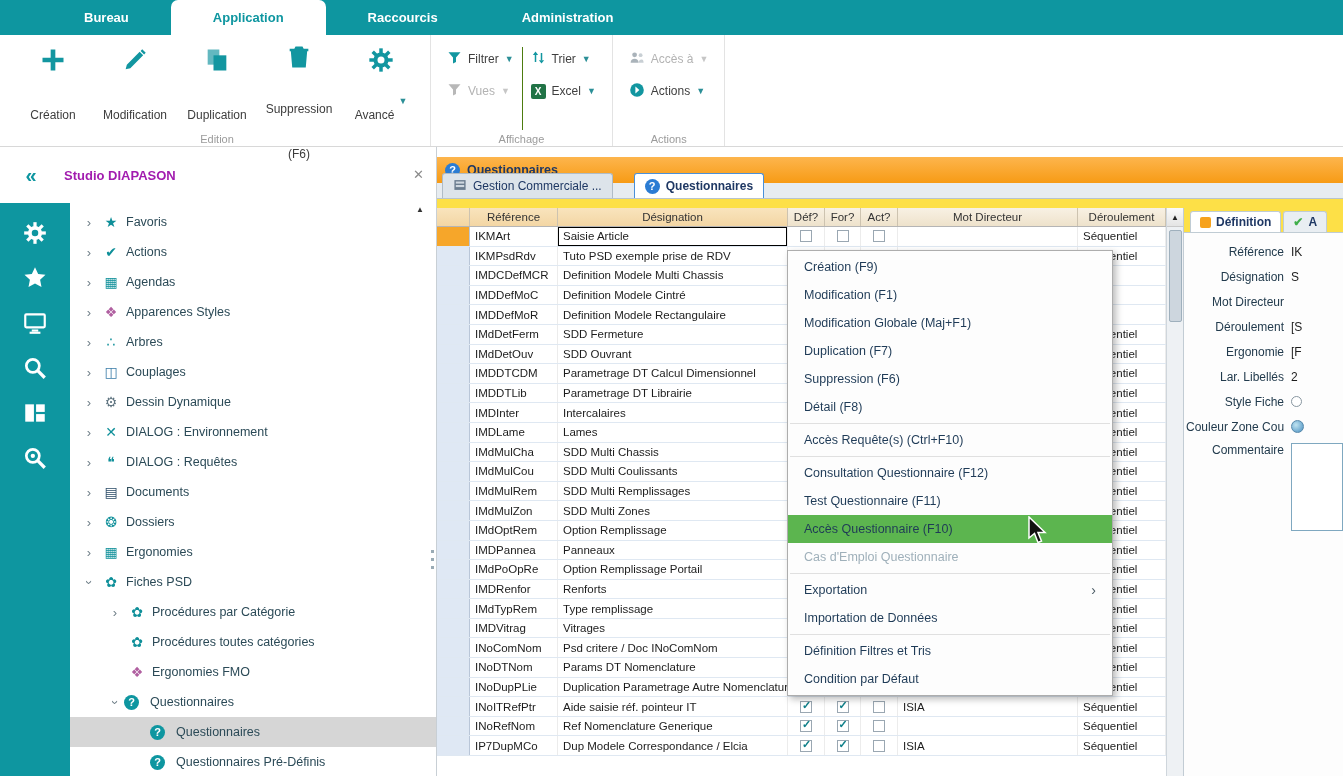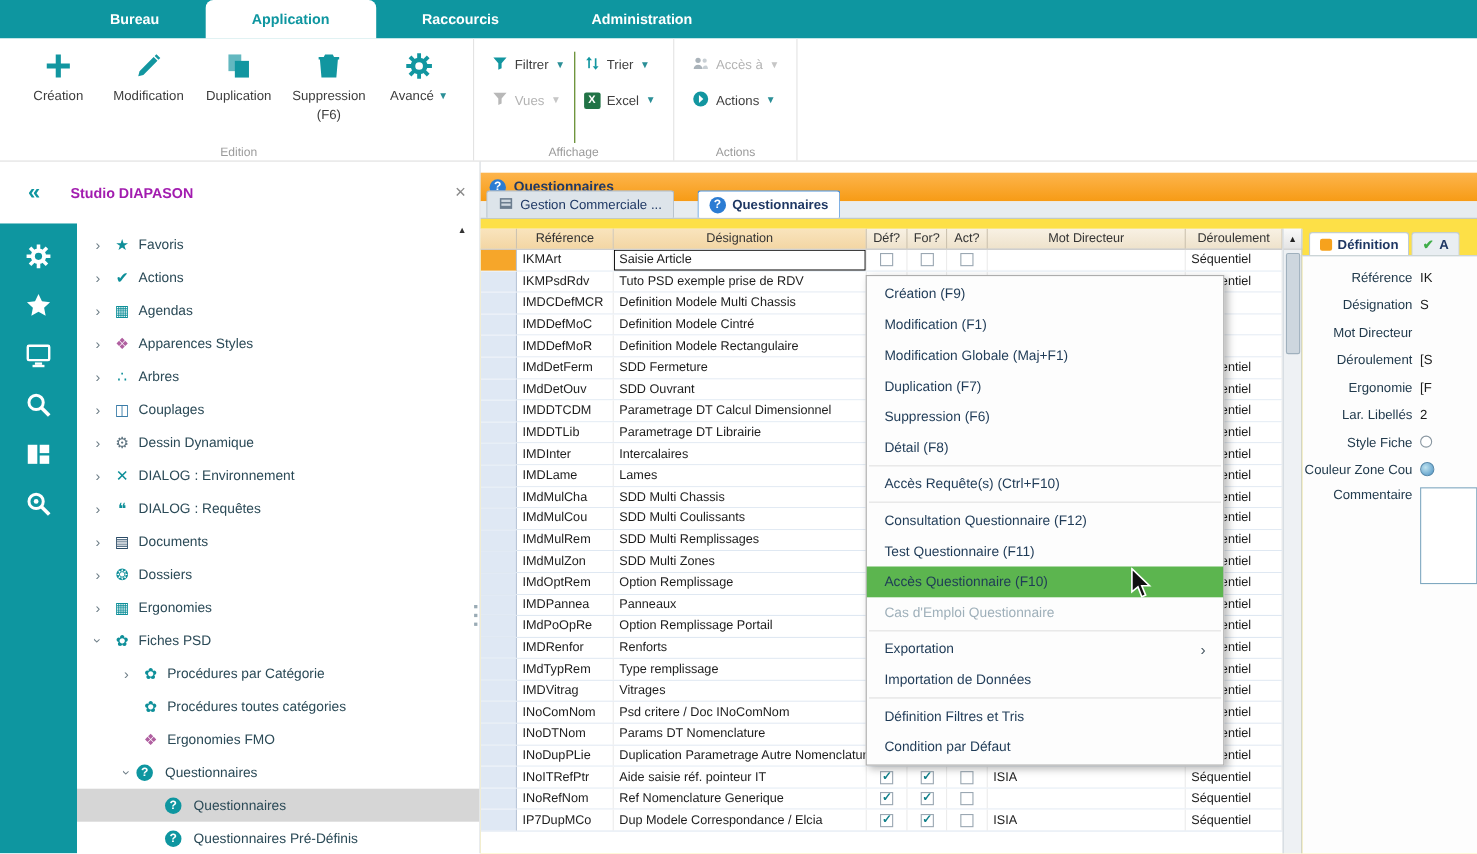--- a/index.html
+++ b/index.html
@@ -1,31 +1,31 @@
 <!DOCTYPE html>
 <html><head>
 <meta charset="utf-8">
 <style>
   * { margin:0; padding:0; box-sizing:border-box; }
   html,body { width:1343px; height:776px; overflow:hidden; }
   body { font-family:"Liberation Sans", sans-serif; font-size:12px; color:#223b4d; background:#fff; position:relative; }
 
   
-  .menubar { height:35px; background:#0e96a0; display:flex; align-items:stretch; padding-left:58px; }
+  .menubar { height:35px; background:#0e96a0; display:flex; align-items:stretch; padding-left:42px; }
   .menu-tab { padding:0 42px; line-height:35px; color:#fff; font-weight:bold; font-size:13px; cursor:default; }
   .menu-tab.active { background:#fff; color:#0e96a0; border-radius:7px 7px 0 0; }
 
   
   .ribbon { height:112px; background:#fff; border-bottom:1px solid #d8d8d8; display:flex; padding-left:4px; }
   .ribbon-group { position:relative; display:flex; padding:4px 8px 16px 8px; border-right:1px solid #e3e3e3; }
   .group-label { position:absolute; bottom:1px; left:0; right:0; text-align:center; color:#9b9b9b; font-size:11px; }
   .big-row { display:flex; }
   .big-btn { min-width:82px; padding:4px 6px 0; display:flex; flex-direction:column; align-items:center; gap:3px; cursor:default; }
   .rb-icon { height:34px; display:flex; align-items:center; }
-  .rb-label { text-align:center; line-height:1.2; color:#3d3d3d; }
+  .rb-label { text-align:center; line-height:1.2; color:#3d3d3d;margin-top:28px; }
   .lblrow { display:flex; align-items:center; gap:4px; }
   .caret { font-size:9px; color:#2b8f97; }
   .sm-cols { display:flex; padding-top:8px; }
   .sm-col { display:flex; flex-direction:column; gap:8px; padding:0 8px; }
   .sm-col + .sm-col { border-left:1px solid #4d7c0f; }
   .sm-btn { display:flex; align-items:center; gap:6px; height:24px; color:#3f3f3f; cursor:default; white-space:nowrap; }
   .sm-btn.disabled { color:#b3b3b3; }
   .sm-btn.disabled .caret { color:#c6c6c6; }
   .excel-icon { width:15px; height:15px; background:#217346; color:#fff; font-weight:bold; font-size:10px; line-height:15px; text-align:center; border-radius:2px; }
 

